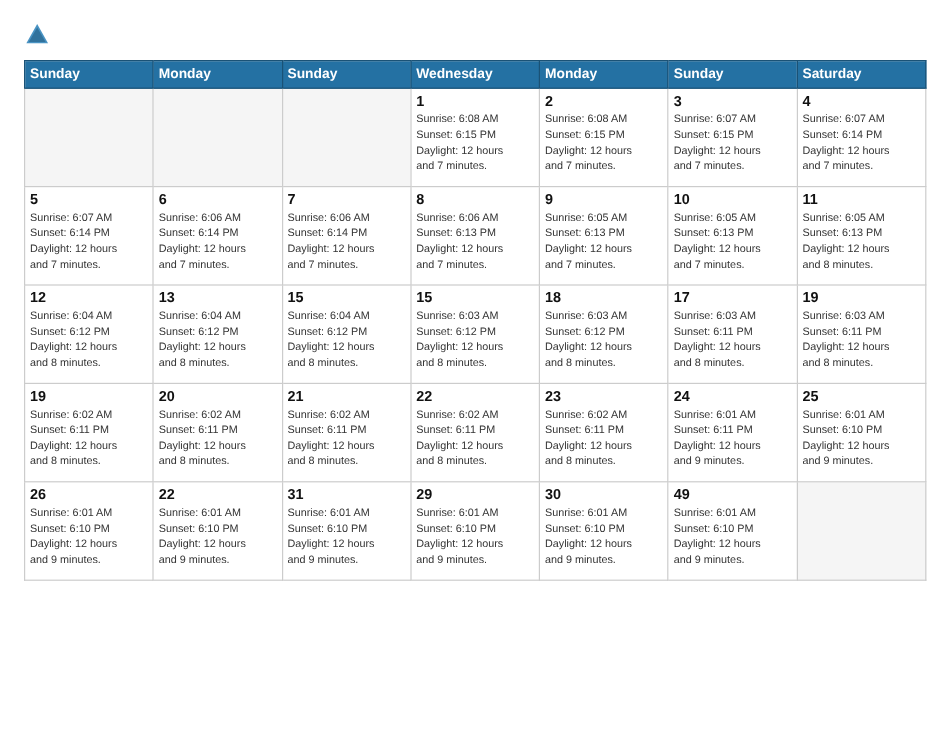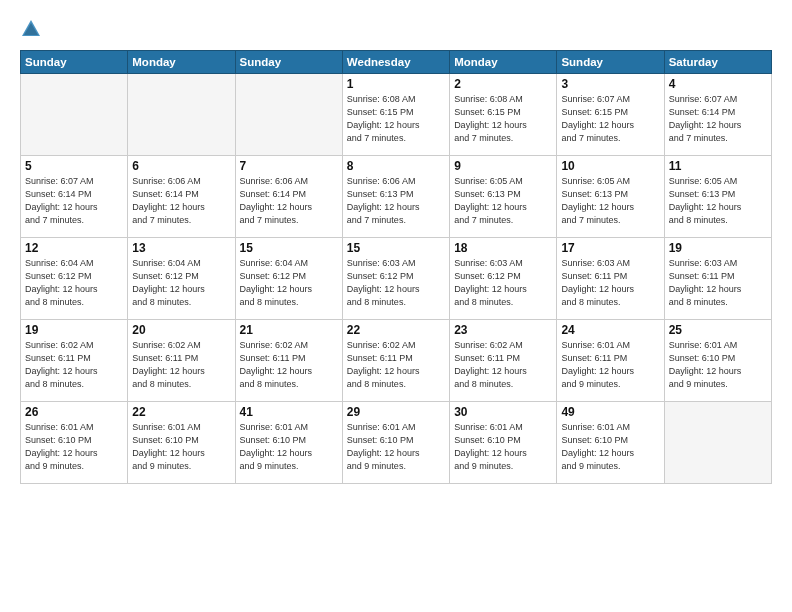--- a/index.html
+++ b/index.html
@@ -328,21 +328,21 @@
 and 9 minutes.</div>
           </td>
           <td>
             <span class="day-number">22</span>
             <div class="day-info" style="white-space: pre-line;">Sunrise: 6:01 AM
 Sunset: 6:10 PM
 Daylight: 12 hours
 and 9 minutes.</div>
           </td>
           <td>
-            <span class="day-number">41</span>
+            <span class="day-number">31</span>
             <div class="day-info" style="white-space: pre-line;">Sunrise: 6:01 AM
 Sunset: 6:10 PM
 Daylight: 12 hours
 and 9 minutes.</div>
           </td>
           <td>
             <span class="day-number">29</span>
             <div class="day-info" style="white-space: pre-line;">Sunrise: 6:01 AM
 Sunset: 6:10 PM
 Daylight: 12 hours

